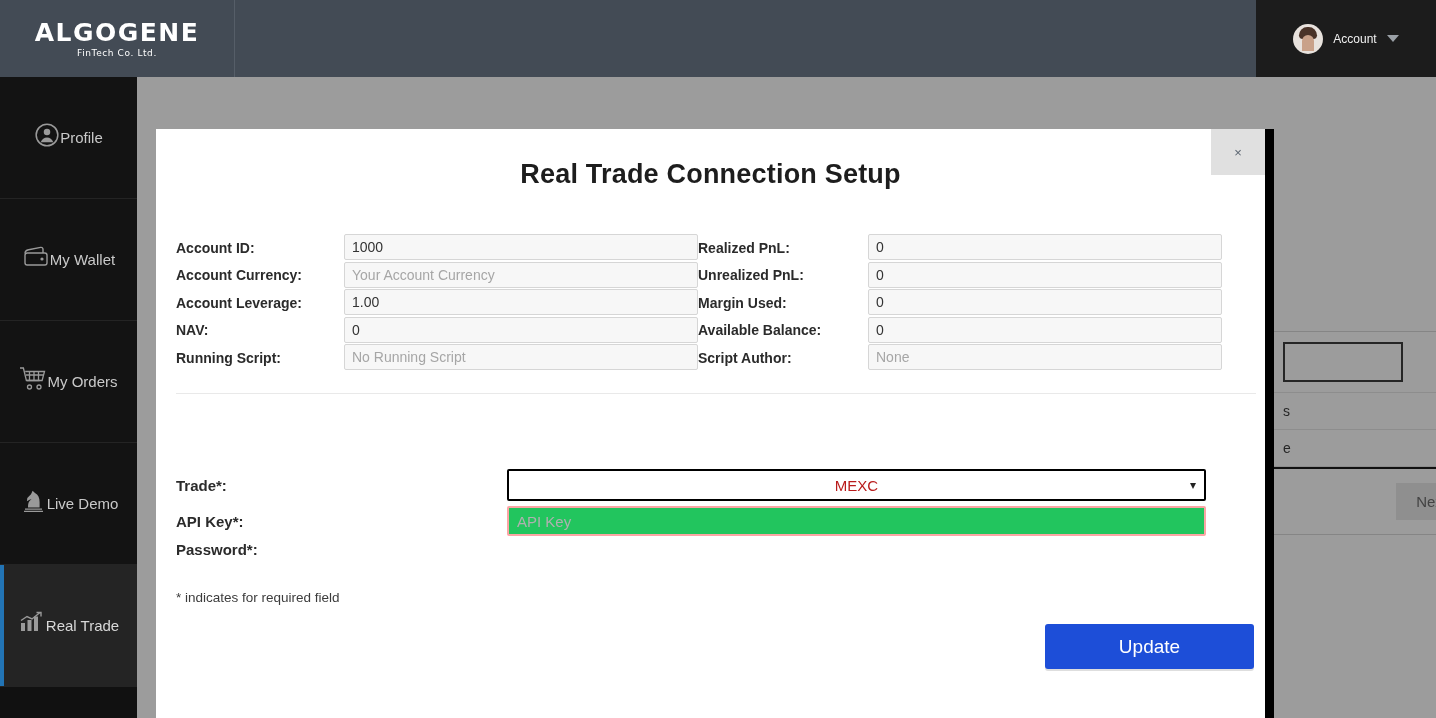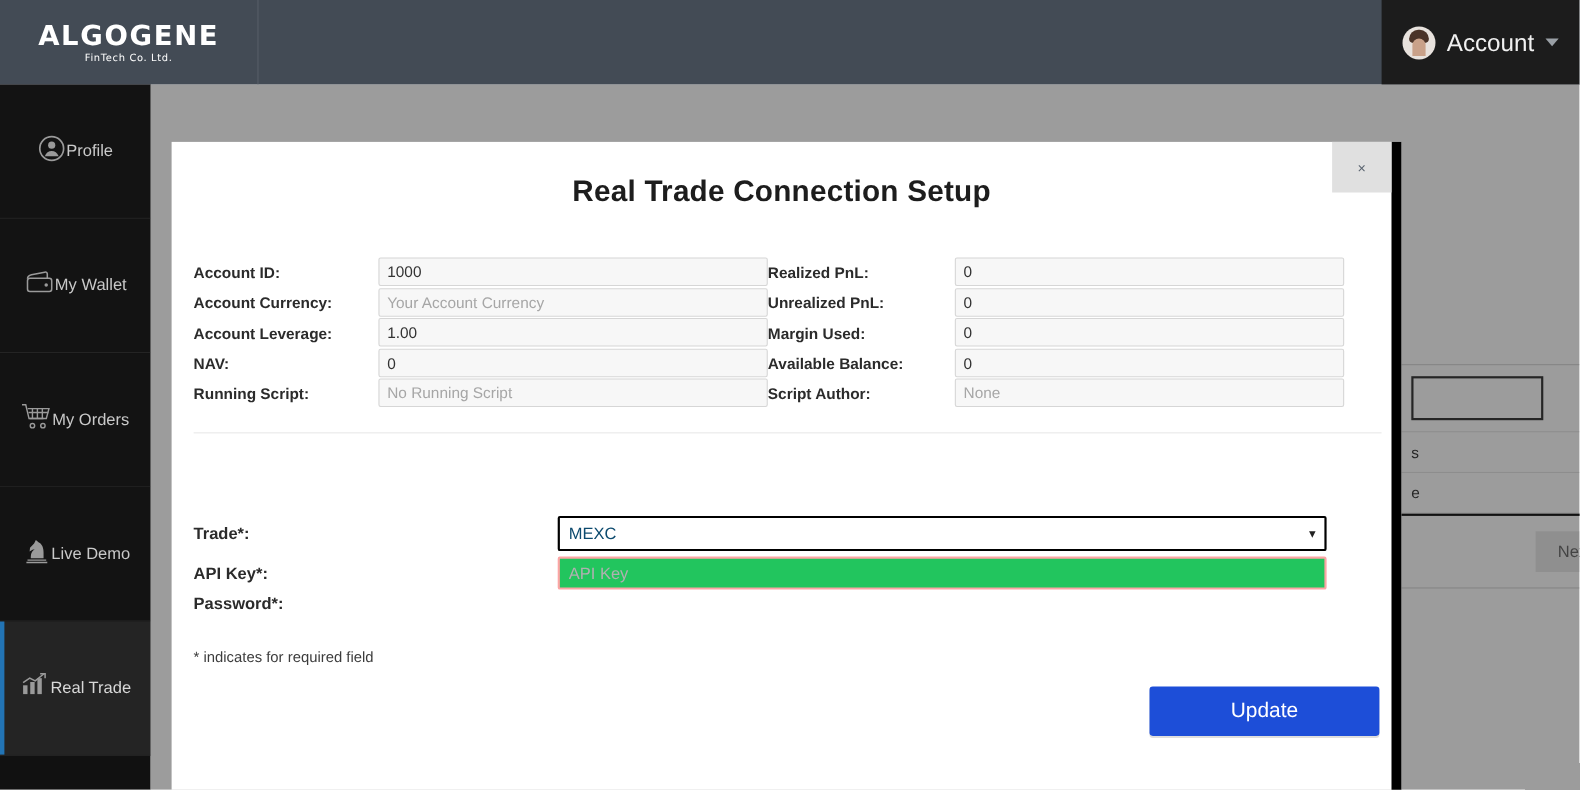--- a/index.html
+++ b/index.html
@@ -45,21 +45,21 @@
   .avatar::before {
     content: ""; position: absolute; left: 6px; top: 3px;
     width: 18px; height: 12px; border-radius: 9px 9px 4px 4px;
     background: #4a3328;
   }
   .avatar::after {
     content: ""; position: absolute; left: 9px; top: 11px;
     width: 12px; height: 16px; border-radius: 6px 6px 0 0;
     background: #c9a189;
   }
-  .account-label { color: #f0f0f0; font-size: 22px; }
+  .account-label { color: #f0f0f0; font-size: 12px; }
   .chev-down {
     width: 0; height: 0; border-left: 6px solid transparent;
     border-right: 6px solid transparent; border-top: 7px solid #9aa0a6;
   }
 
   
   .sidebar {
     position: absolute; left: 0; top: 77px; width: 137px; height: 641px;
     background: #111111;
   }
@@ -164,23 +164,23 @@
     position: absolute; left: 20px; top: 340px; width: 1060px;
   }
   .brow { display: flex; align-items: center; margin-bottom: 5px; }
   .brow .blabel {
     width: 331px; font-size: 15px; font-weight: bold; color: #2b2b2b;
   }
   .sel-wrap { position: relative; width: 699px; }
   .broker-select {
     width: 699px; height: 32px; background: #ffffff;
     border: 2px solid #000000; border-radius: 2px;
-    font-size: 15px; color: #0c4a6e; font-family: inherit;
+    font-size: 15px; color: #b91c1c; font-family: inherit;
     padding: 0 8px; appearance: none; -webkit-appearance: none;
-    outline: none; cursor: pointer;
+    outline: none; cursor: pointer; text-align: center;
   }
   .sel-arrow {
     position: absolute; right: 10px; top: 50%;
     transform: translateY(-50%); pointer-events: none;
     color: #222; font-size: 12px; line-height: 1;
   }
   .txt-input {
     width: 699px; height: 30px; background: #22c55e;
     border: 2px solid #fca5a5; border-radius: 2px;
     font-size: 15px; color: #1a1a1a; font-family: inherit;

